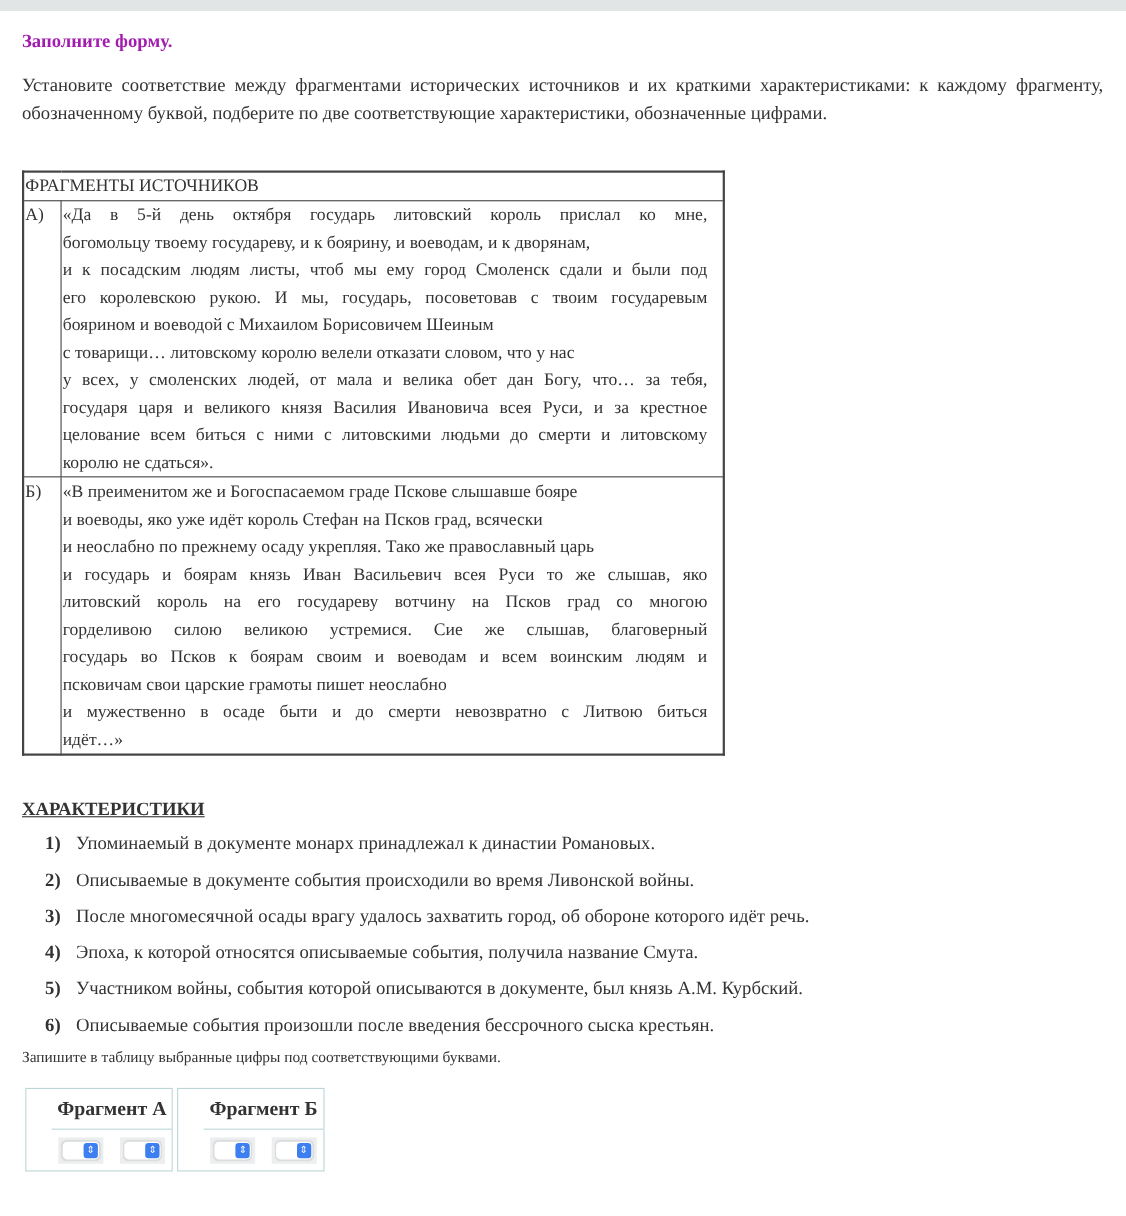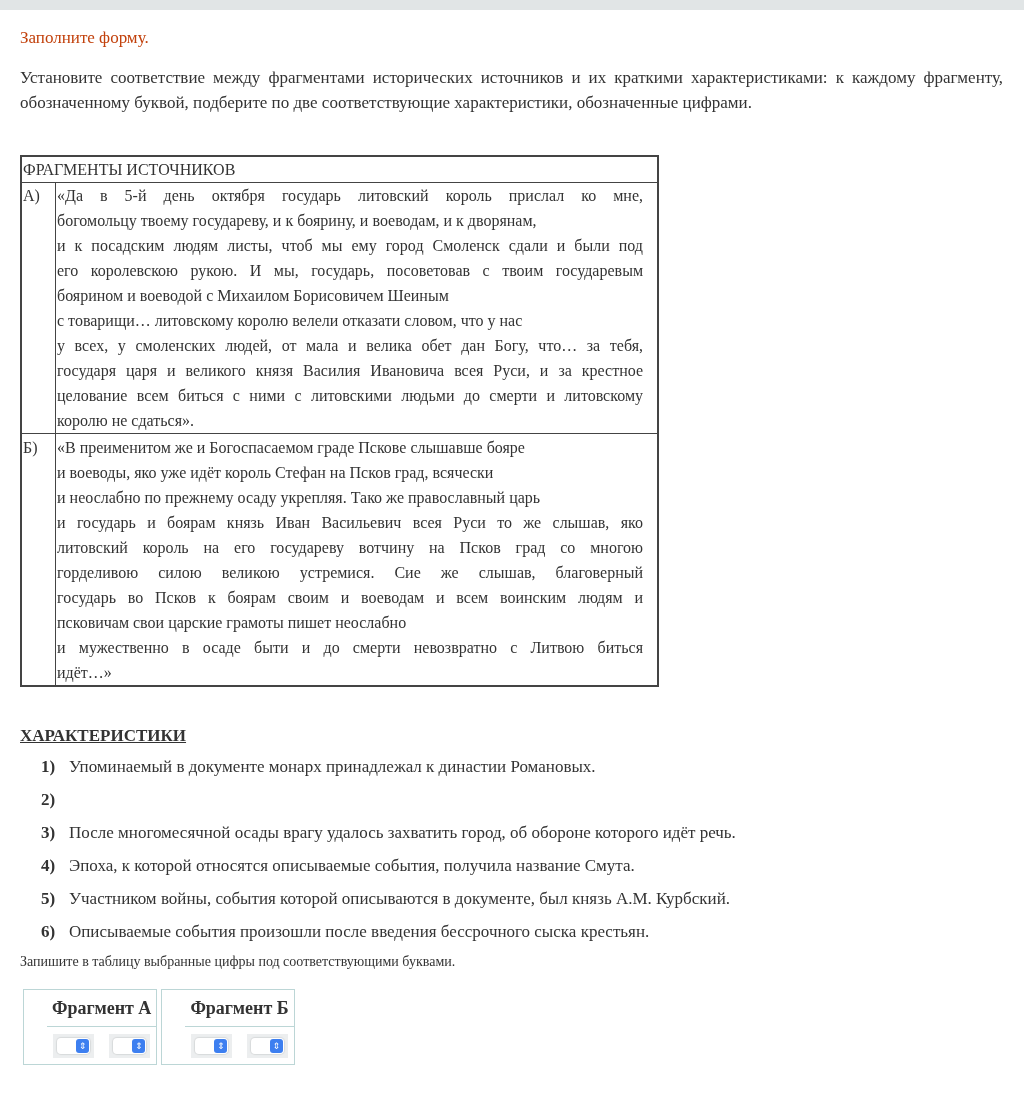--- a/index.html
+++ b/index.html
@@ -3,21 +3,21 @@
   <meta charset="utf-8">
   <style>
     html, body { margin: 0; padding: 0; background: #ffffff; }
     body {
       width: 1024px; height: 1105px; overflow: hidden; position: relative;
       font-family: "Liberation Serif", "DejaVu Serif", serif;
       color: #333333; font-size: 17px;
     }
     .topbar { position: absolute; left: 0; top: 0; width: 1024px; height: 10px; background: #e1e5e6; }
     .content { position: absolute; left: 20px; top: 26px; width: 983px; }
-    .form-title { font-weight: normal; font-size: 17px; margin: 0; line-height: 24px; color: #c2410c; }
+    .form-title { font-weight: bold; font-size: 17px; margin: 0; line-height: 24px; color: #a21caf; }
     .intro { margin: 15px 0 0 0; line-height: 25px; text-align: justify; font-size: 17px; }
     table.sources {
       margin-top: 40px; border-collapse: collapse; width: 639px;
       border: 2px solid #444; font-size: 16px; color: #333;
     }
     table.sources td { border: 1.5px solid #444; vertical-align: top; padding: 0; line-height: 25px; }
     table.sources td.hdr { padding: 0 1px; height: 25px; }
     table.sources td.letter { width: 32px; padding-left: 1px; }
     table.sources td.text { padding: 0 14px 0 1px; text-align: justify; }
     .frag-line { display: block; }
@@ -98,20 +98,21 @@
 
   <div class="char-title">ХАРАКТЕРИСТИКИ</div>
 
   <ol class="chars">
     <li>
         <span class="num">1)</span>
         <span>Упоминаемый в документе монарх принадлежал к династии Романовых.</span>
       </li>
     <li>
         <span class="num">2)</span>
+        <span>Описываемые в документе события происходили во время Ливонской войны.</span>
       </li>
     <li>
         <span class="num">3)</span>
         <span>После многомесячной осады врагу удалось захватить город, об обороне которого идёт речь.</span>
       </li>
     <li>
         <span class="num">4)</span>
         <span>Эпоха, к которой относятся описываемые события, получила название Смута.</span>
       </li>
     <li>

